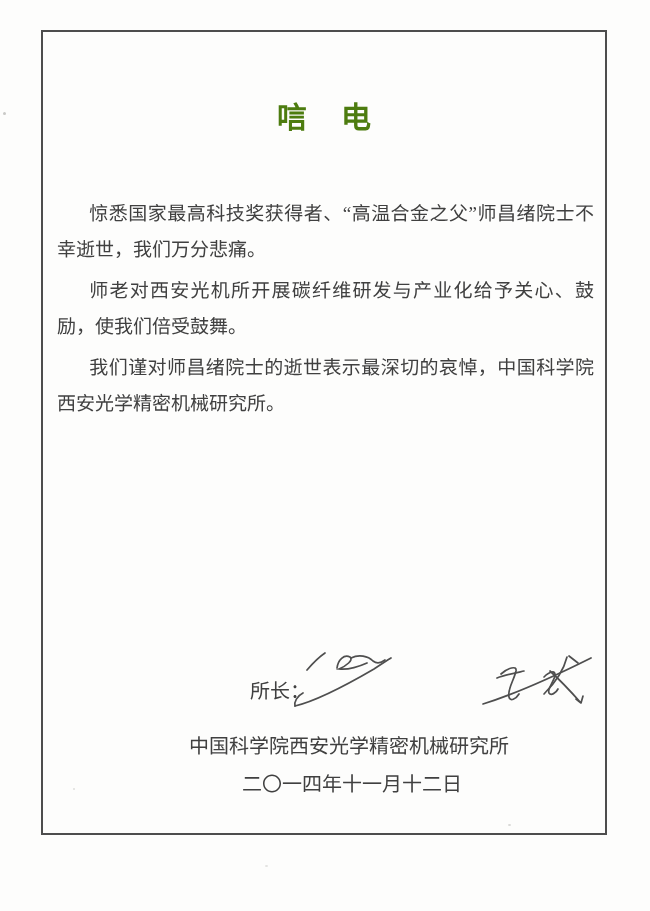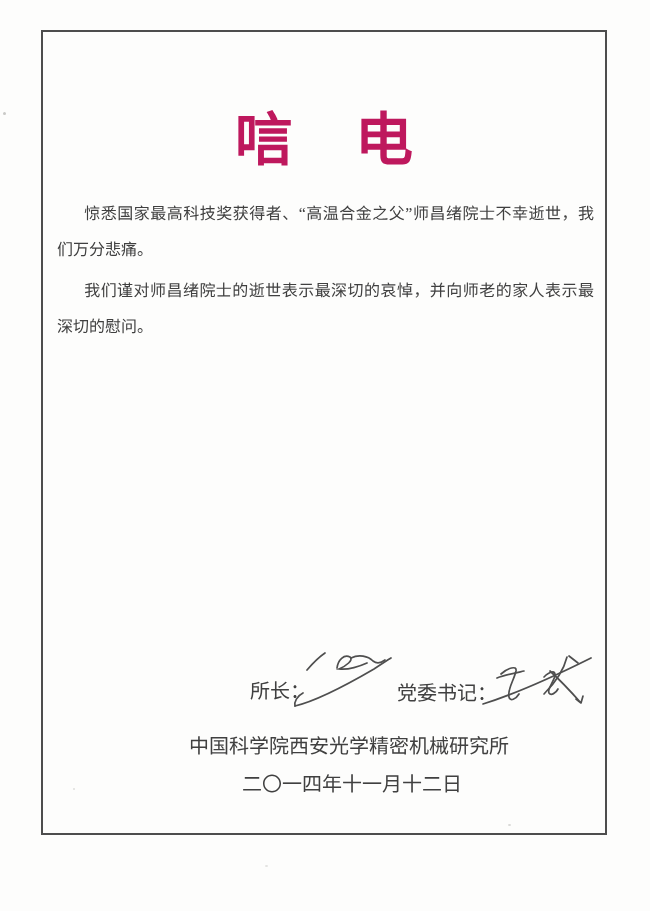--- a/index.html
+++ b/index.html
@@ -19,30 +19,30 @@
     position: absolute;
     left: 41px; top: 30px;
     width: 566px; height: 805px;
     border: 2px solid #4d4d4d;
   }
   .doc-title {
     position: absolute;
     left: 0; top: 93px;
     width: 650px;
     text-align: center;
-    font-size: 58px;
+    font-size: 30px;
     font-weight: bold;
     letter-spacing: 2px;
-    color: #be185d;
+    color: #4d7c0f;
   }
   .body-text {
     position: absolute;
     left: 57px; top: 196px;
     width: 537px;
-    font-size: 16px;
+    font-size: 19px;
     line-height: 36px;
     text-align: justify;
     color: #404040;
   }
   .body-text p {
     text-indent: 1.7em;
     margin-bottom: 5px;
   }
   .signature-row {
     position: absolute;
@@ -91,35 +91,35 @@
 <body>
 
 <div class="page">
 
   <div class="border-box"></div>
 
   <div class="doc-title">唁　电</div>
 
   <div class="body-text">
     <p>惊悉国家最高科技奖获得者、“高温合金之父”师昌绪院士不幸逝世，我们万分悲痛。</p>
-    <p>我们谨对师昌绪院士的逝世表示最深切的哀悼，并向师老的家人表示最深切的慰问。</p>
+    <p>师老对西安光机所开展碳纤维研发与产业化给予关心、鼓励，使我们倍受鼓舞。</p>
+    <p>我们谨对师昌绪院士的逝世表示最深切的哀悼，中国科学院西安光学精密机械研究所。</p>
   </div>
 
   <div class="signature-row">
     <span class="sig-label director">所长：</span>
 
     <svg class="sig-svg director" width="112" height="66" viewBox="0 0 112 66" fill="none" stroke="#4f4f4f" stroke-width="1.7" stroke-linecap="round">
       <path d="M7,59 C6,55 9,49 15,46"></path>
       <path d="M7,59 C28,54 62,36 86,22 C92,18 98,14 103,11"></path>
       <path d="M19,23 C25,16 31,10 37,6"></path>
       <path d="M49,21 C50,13 56,7 62,10 C66,13 58,19 51,22 C60,23 70,20 79,16"></path>
       <path d="M63,11 C71,7 80,9 85,14 C89,17 93,16 97,13"></path>
     </svg>
 
-    <span class="sig-label secretary">党委书记：</span>
 
     <svg class="sig-svg secretary" width="124" height="70" viewBox="0 0 124 70" fill="none" stroke="#4f4f4f" stroke-width="1.7" stroke-linecap="round">
       <path d="M6,55 C38,45 78,27 114,9"></path>
       <path d="M24,25 C31,19 40,16 39,22 C37,31 30,41 32,48 C33,53 39,50 42,45"></path>
       <path d="M20,29 C28,26 38,24 47,22"></path>
       <path d="M67,28 C73,22 79,21 78,27 C76,34 70,40 72,44 C74,47 79,44 81,40"></path>
       <path d="M90,8 C87,20 78,34 67,45"></path>
       <path d="M73,22 C84,32 96,45 104,54 L99,50 M104,54 L106,47"></path>
       <path d="M92,7 L101,14"></path>
     </svg>

